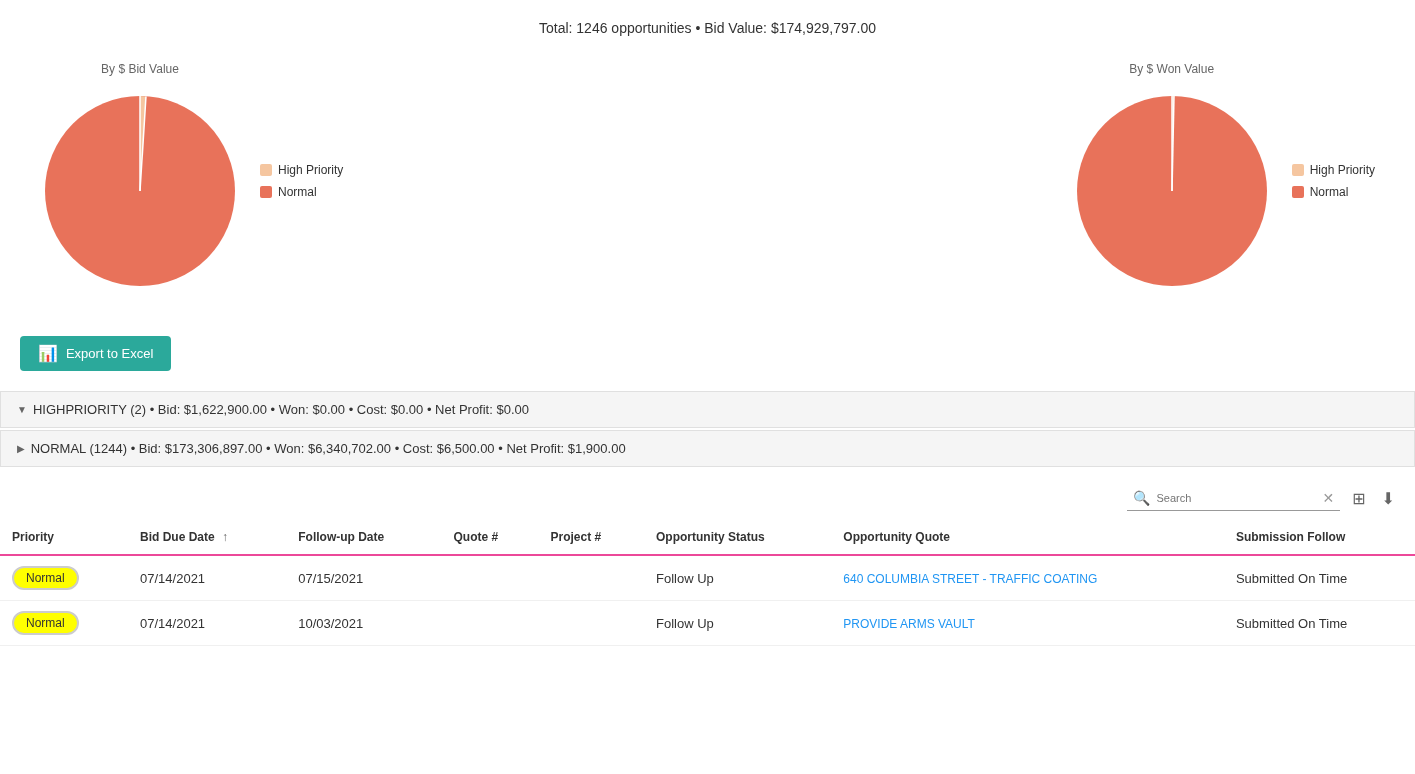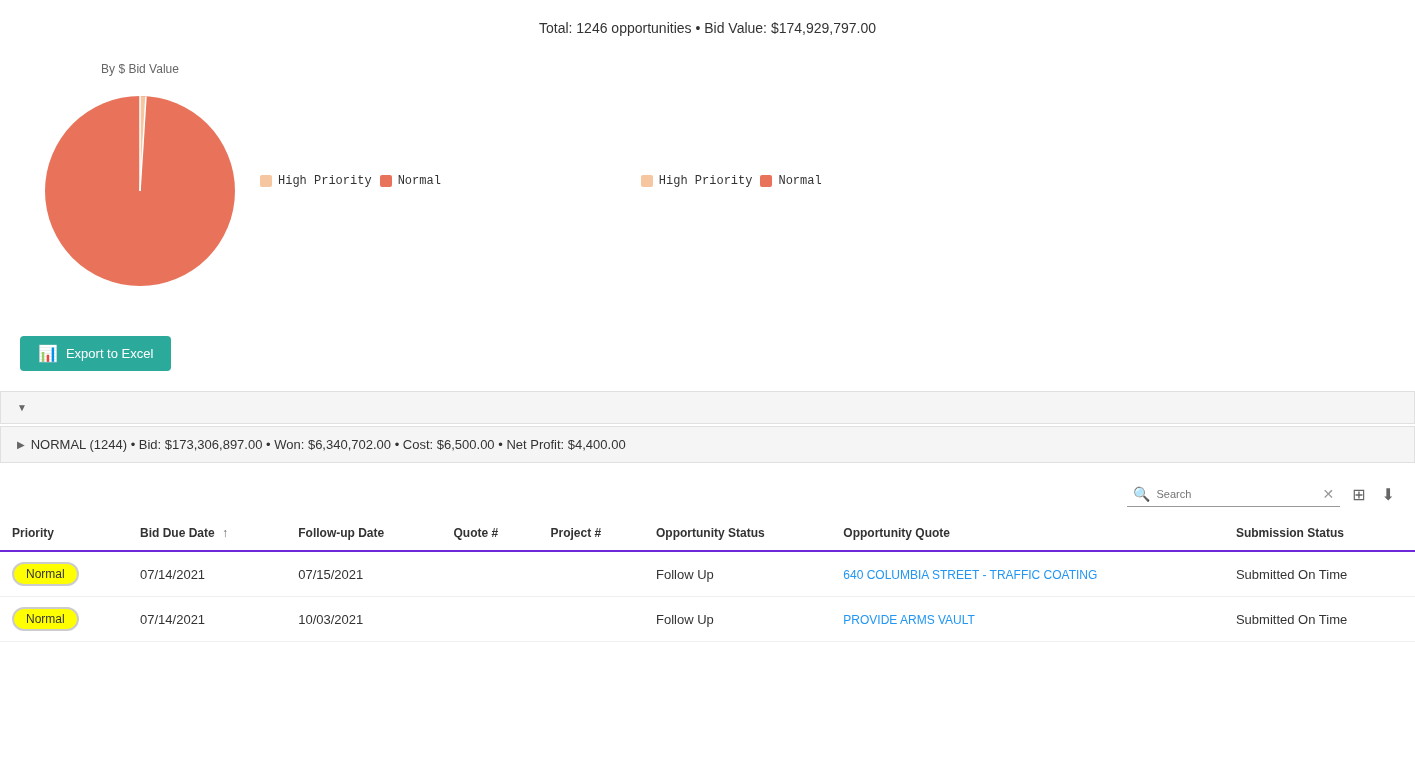--- a/index.html
+++ b/index.html
@@ -3,24 +3,24 @@
   <meta charset="utf-8">
   <style>
     * { box-sizing: border-box; margin: 0; padding: 0; }
     body { font-family: -apple-system, BlinkMacSystemFont, 'Segoe UI', sans-serif; background: #fff; color: #333; font-size: 13px; }
 
     .top-stats { display: flex; justify-content: center; gap: 200px; padding: 20px 60px 10px; }
     .stat-block { text-align: center; }
     .stat-title { font-size: 14px; color: #333; font-weight: 500; }
     .chart-label { font-size: 12px; color: #666; margin-top: 6px; }
 
-    .charts-row { display: flex; justify-content: flex-start; gap: 200px; padding: 10px 40px 20px; }
+    .charts-row { display: flex; justify-content: space-between; gap: 200px; padding: 10px 40px 20px; }
     .chart-container { display: flex; align-items: center; gap: 20px; }
     .pie-wrapper { position: relative; width: 200px; height: 230px; }
-    .legend { display: flex; flex-direction: row; gap: 8px; font-size: 12px; font-family: Liberation Mono, monospace; }
+    .legend { display: flex; flex-direction: column; gap: 8px; font-size: 12px; }
     .legend-item { display: flex; align-items: center; gap: 6px; }
     .legend-dot { width: 12px; height: 12px; border-radius: 2px; flex-shrink: 0; }
 
     .export-btn {
       display: inline-flex; align-items: center; gap: 8px;
       background: #2ba99b; color: #fff; border: none; border-radius: 4px;
       padding: 8px 18px; cursor: pointer; font-size: 13px; margin: 10px 20px 20px;
     }
 
     .group-row {
@@ -31,21 +31,21 @@
     .group-row .arrow { font-size: 10px; color: #666; }
 
     .table-section { margin-top: 10px; }
     .table-toolbar { display: flex; align-items: center; justify-content: flex-end; padding: 8px 16px; gap: 8px; }
     .search-box { display: flex; align-items: center; border-bottom: 1px solid #999; padding: 4px 6px; gap: 6px; min-width: 200px; }
     .search-box input { border: none; outline: none; font-size: 11px; width: 160px; }
     .search-clear { color: #999; cursor: pointer; font-size: 14px; }
     .toolbar-icon { color: #666; cursor: pointer; font-size: 16px; padding: 4px; }
 
     table { width: 100%; border-collapse: collapse; }
-    thead tr { border-bottom: 2px solid #6d28d9; }
+    thead tr { border-bottom: 2px solid #ec4899; }
     th { padding: 10px 12px; text-align: left; font-size: 12px; font-weight: 600; color: #333; white-space: nowrap; cursor: pointer; }
     th .sort-arrow { margin-left: 4px; color: #666; }
     td { padding: 10px 12px; font-size: 13px; border-bottom: 1px solid #f0f0f0; vertical-align: middle; }
 
     .priority-badge {
       background: #ffff00; border: 2px solid #ccc; border-radius: 12px;
       padding: 3px 12px; font-size: 12px; font-weight: 500; display: inline-block;
     }
     .opp-link { color: #2196f3; text-decoration: none; font-size: 12px; text-align: right; }
   </style>
@@ -85,20 +85,32 @@
         <span>High Priority</span>
       </div>
       <div class="legend-item">
         <div class="legend-dot" style="background:#e8725a;"></div>
         <span>Normal</span>
       </div>
     </div>
   </div>
 
   <div class="chart-container">
+    <div style="text-align:center;">
+      <div class="chart-label">By $ Won Value</div>
+      <div class="pie-wrapper">
+        <svg width="200" height="220" viewBox="0 0 200 220">
+          <circle cx="100" cy="115" r="95" fill="#e8725a"></circle>
+
+          <path d="M100,115 L100,20 A95,95 0 0,1 102,20.02 Z" fill="#f5c6a0"></path>
+          <line x1="100" y1="20" x2="100" y2="115" stroke="white" stroke-width="1.5"></line>
+          <line x1="100" y1="115" x2="102" y2="20.02" stroke="white" stroke-width="1.5"></line>
+        </svg>
+      </div>
+    </div>
     <div class="legend">
       <div class="legend-item">
         <div class="legend-dot" style="background:#f5c6a0;"></div>
         <span>High Priority</span>
       </div>
       <div class="legend-item">
         <div class="legend-dot" style="background:#e8725a;"></div>
         <span>Normal</span>
       </div>
     </div>
@@ -108,24 +120,25 @@
 
 <button class="export-btn">
   <span style="font-size:16px;">📊</span>
   <span>Export to Excel</span>
 </button>
 
 
 <div>
   <div id="group-highpriority" class="group-row">
     <span class="arrow">▼</span>
+    <span>HIGHPRIORITY (2) • Bid: $1,622,900.00 • Won: $0.00 • Cost: $0.00 • Net Profit: $0.00</span>
   </div>
   <div id="group-normal" class="group-row">
     <span class="arrow">▶</span>
-    <span>NORMAL (1244) • Bid: $173,306,897.00 • Won: $6,340,702.00 • Cost: $6,500.00 • Net Profit: $4,400.00</span>
+    <span>NORMAL (1244) • Bid: $173,306,897.00 • Won: $6,340,702.00 • Cost: $6,500.00 • Net Profit: $1,900.00</span>
   </div>
 </div>
 
 
 <div class="table-section">
 
   <div class="table-toolbar">
     <div class="search-box">
       <span style="color:#666; font-size:14px;">🔍</span>
       <input type="text" placeholder="Search" style="">
@@ -158,21 +171,21 @@
         <th>
           <span>Project #</span>
         </th>
         <th>
           <span>Opportunity Status</span>
         </th>
         <th>
           <span>Opportunity Quote</span>
         </th>
         <th>
-          <span>Submission Status</span>
+          <span>Submission Follow</span>
         </th>
       </tr>
     </thead>
     <tbody id="table-body">
     <tr>
     <td>
       <span class="priority-badge">Normal</span>
     </td>
     <td>07/14/2021</td>
     <td>07/15/2021</td>

